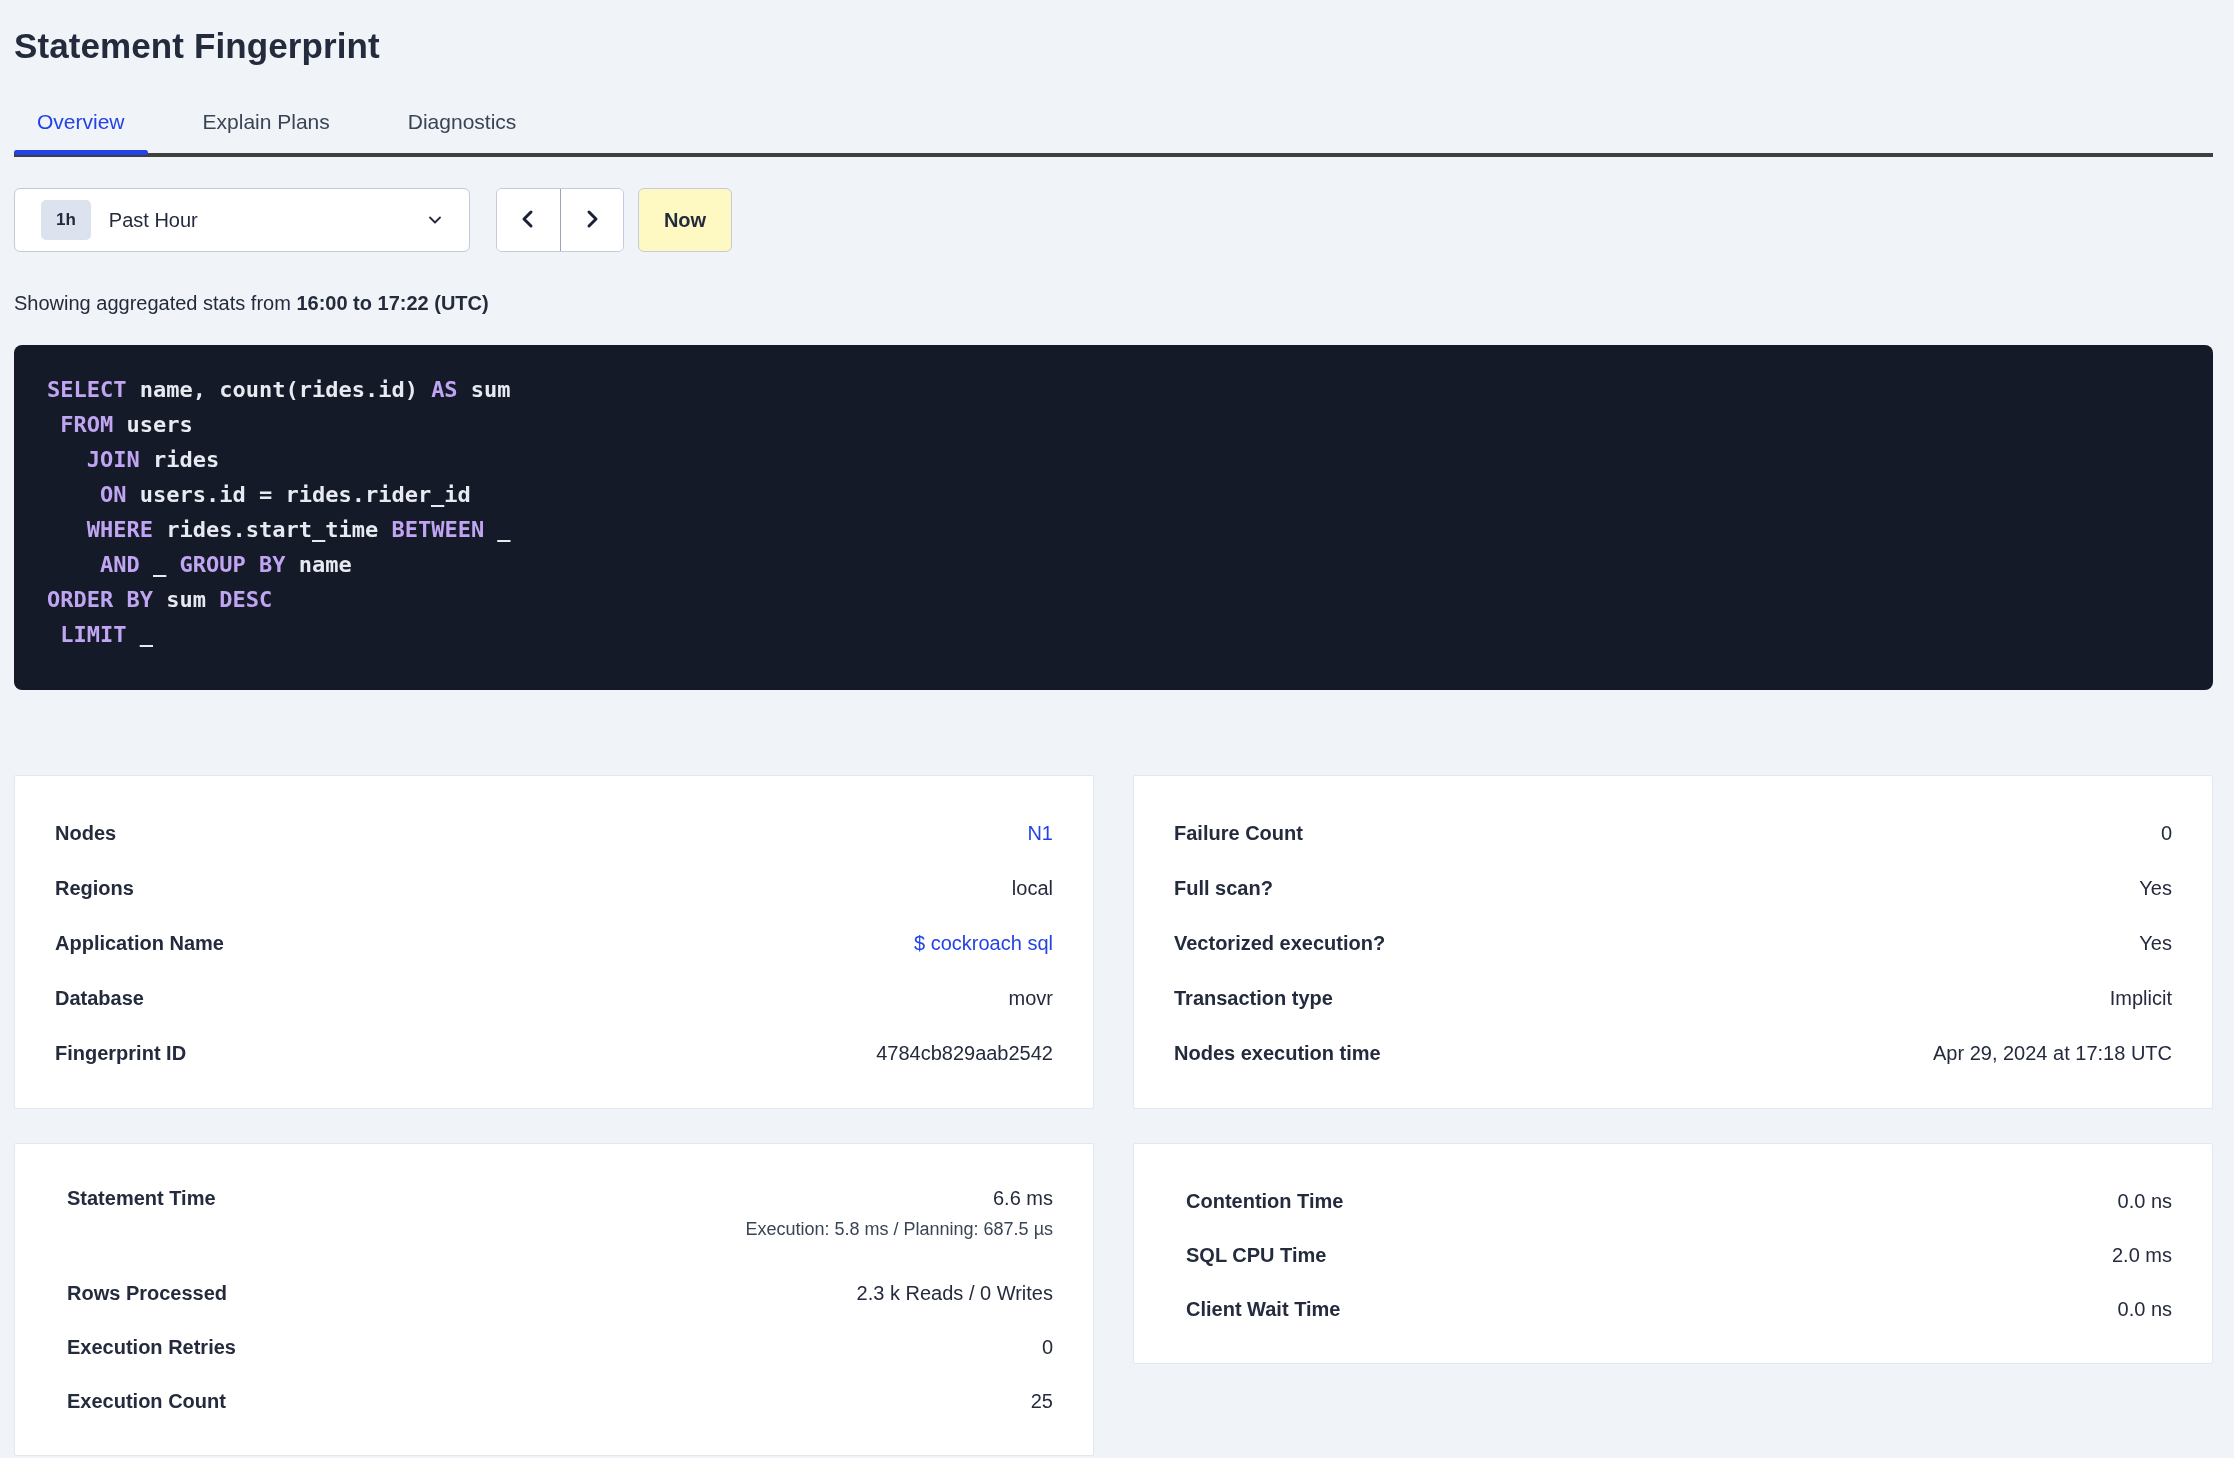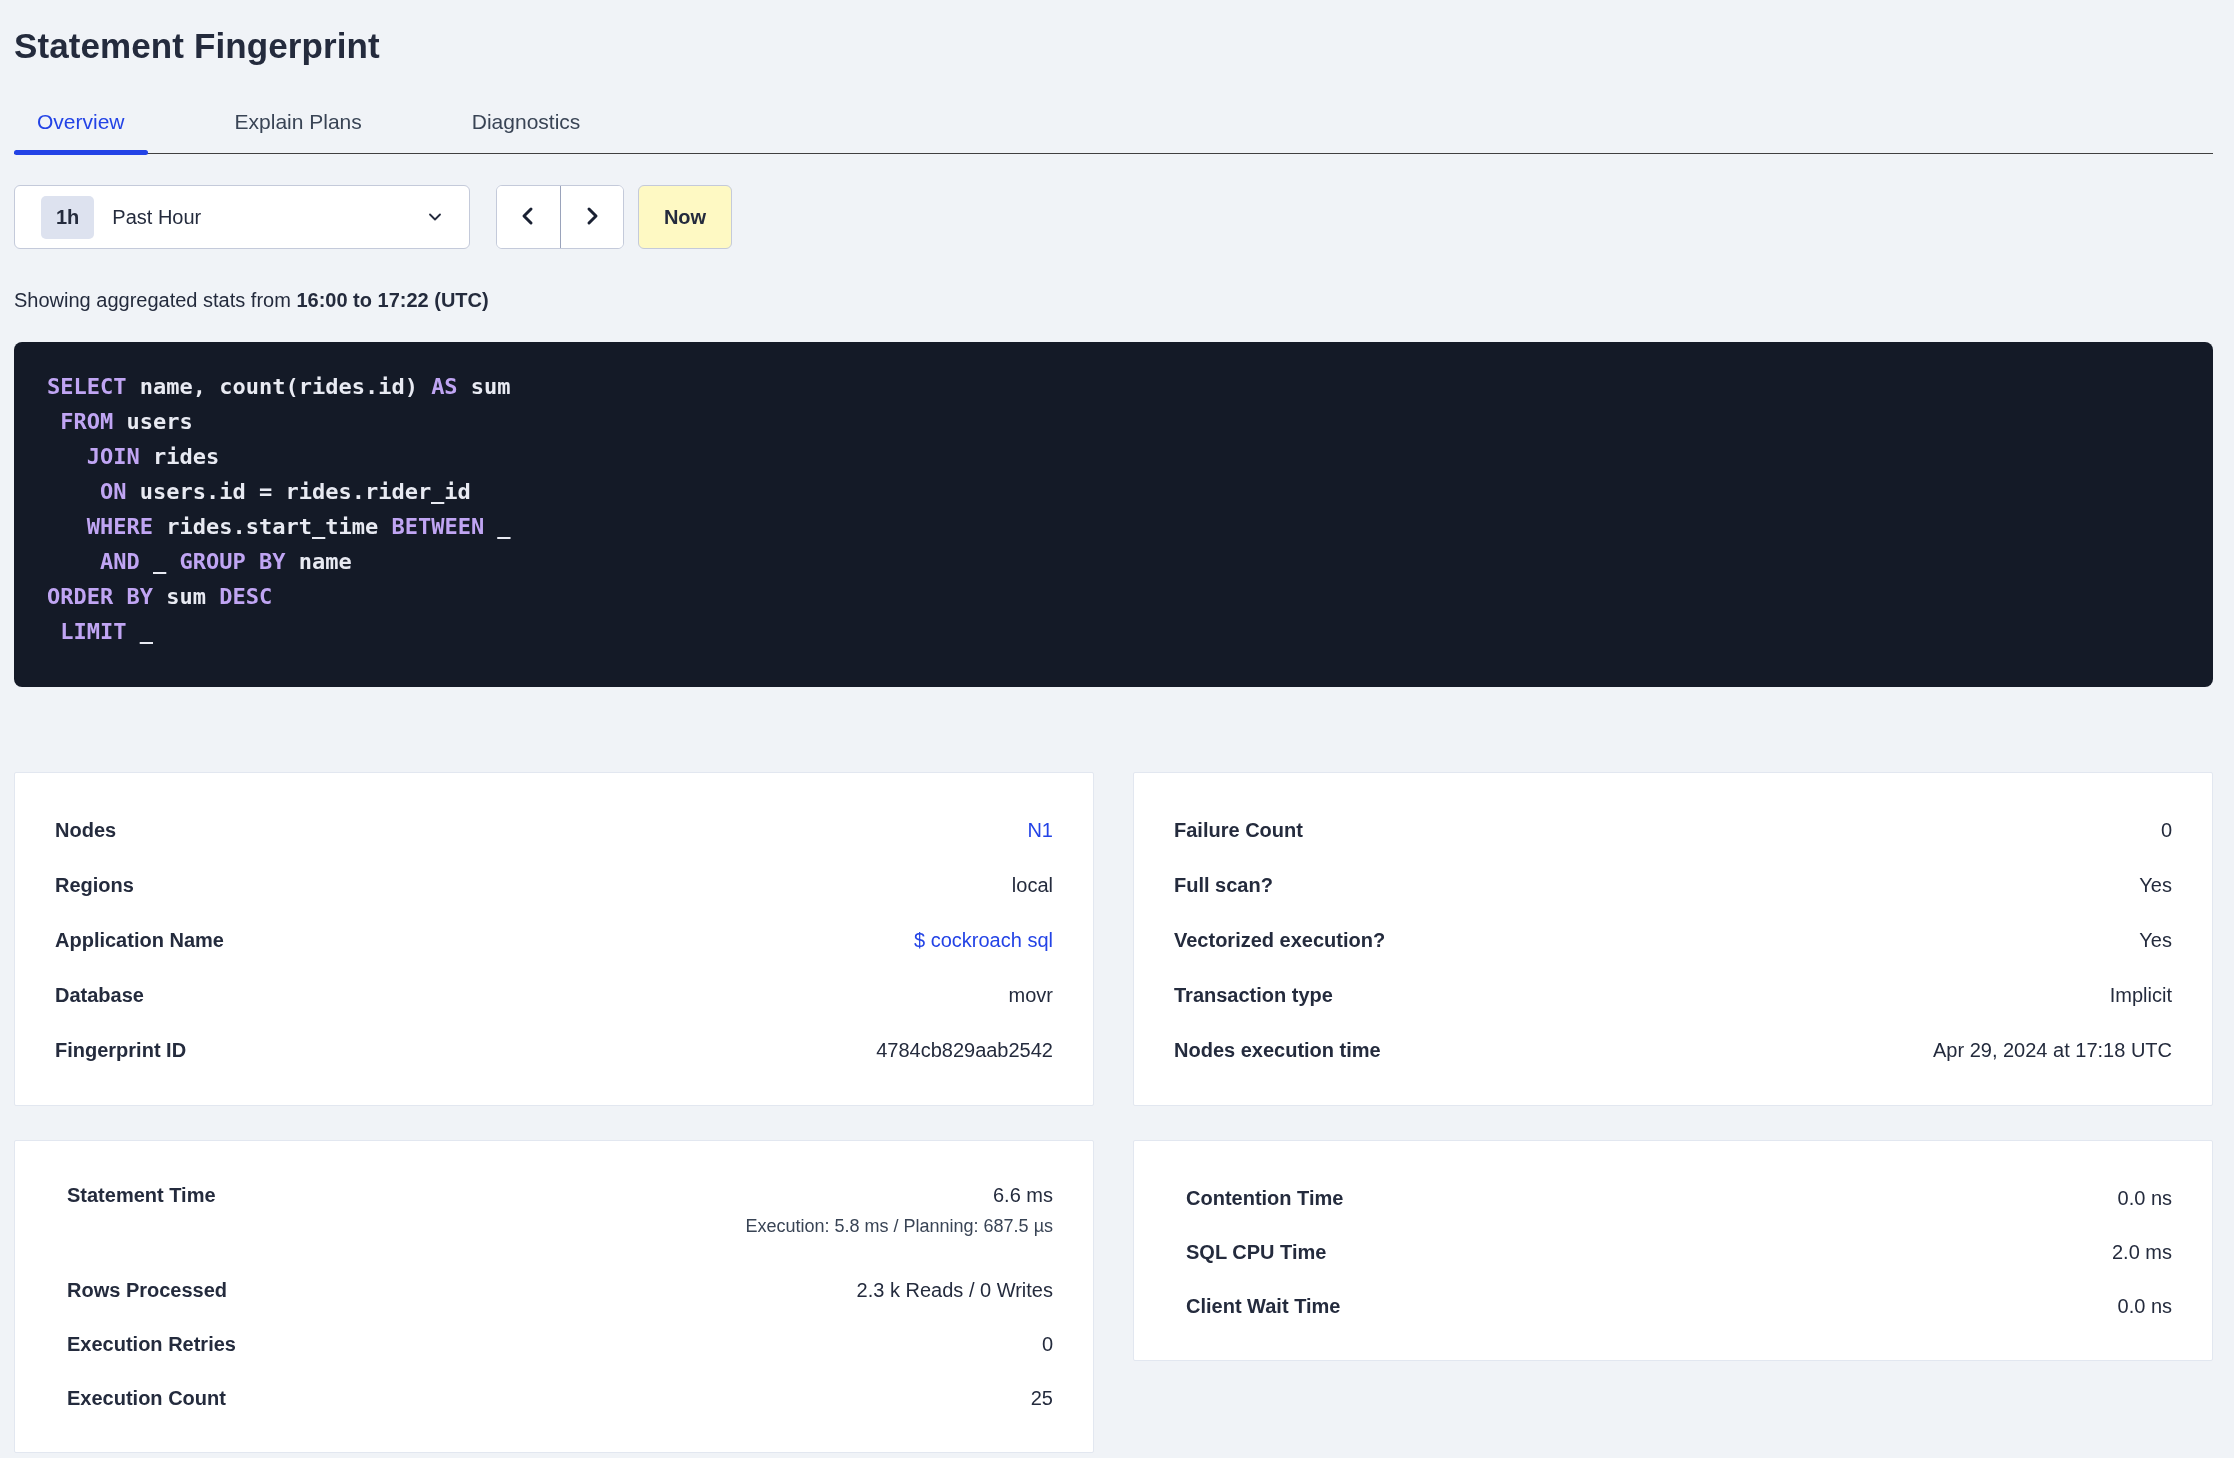--- a/index.html
+++ b/index.html
@@ -26,22 +26,22 @@
     font-size:35px;
     font-weight:700;
     color:var(--dark);
     letter-spacing:.1px;
   }
 
   
   .tab-bar{
     margin-top:44px;
     display:flex;
-    gap:64px;
-    border-bottom:1px solid #404040;
+    gap:32px;
+    border-bottom:4px solid #404040;
   }
   .tab{
     position:relative;
     padding:0 23px 19px 23px;
     font-size:21px;
     color:#394455;
     cursor:pointer;
     white-space:nowrap;
   }
   .tab.active{color:var(--accent);}
@@ -65,21 +65,21 @@
     border:1px solid var(--btn-border);
     border-radius:6px;
     display:flex;
     align-items:center;
     padding:0 24px 0 26px;
     cursor:pointer;
   }
   .interval-badge{
     background:#dde2ef;
     border-radius:5px;
-    font-size:20px;
+    font-size:17px;
     font-weight:700;
     padding:10px 15px;
     color:var(--dark);
   }
   .range-label{font-size:20px;margin-left:18px;color:var(--dark);}
   .dd-caret{margin-left:auto;display:flex;align-items:center;}
   .arrow-group{
     margin-left:26px;
     width:128px;
     display:flex;

